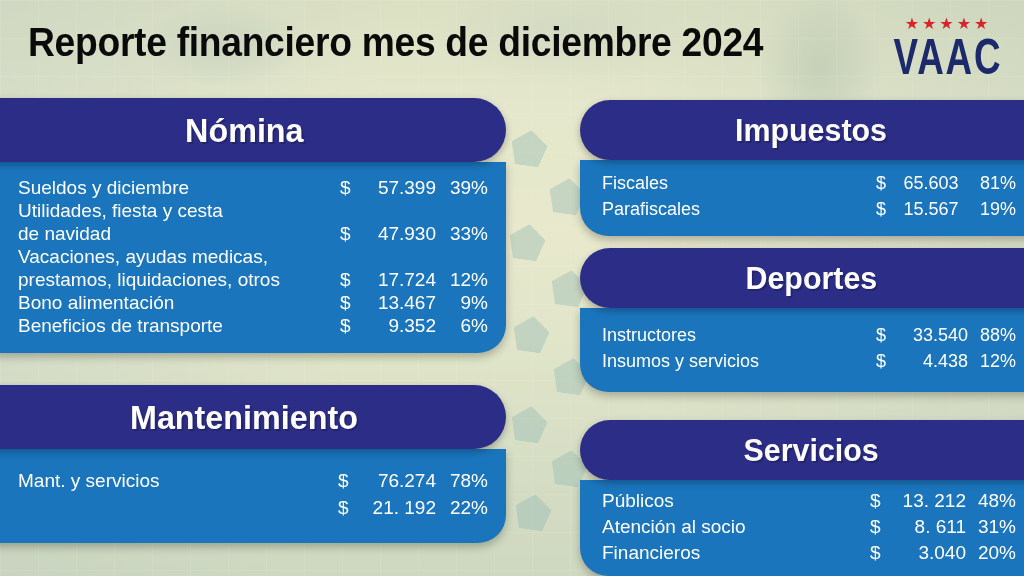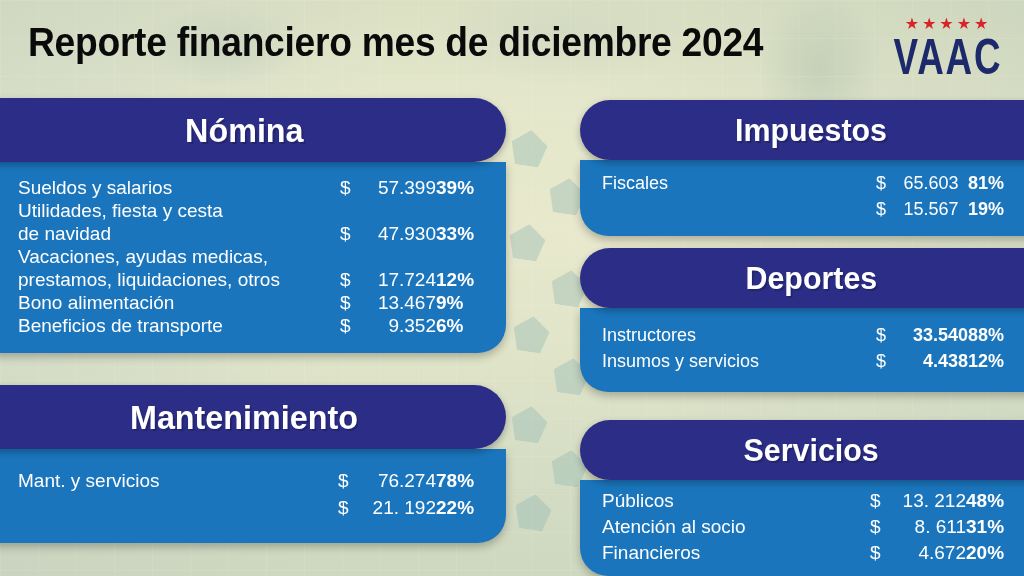--- a/index.html
+++ b/index.html
@@ -74,21 +74,21 @@
     text-shadow:2px 2px 0 rgba(0,0,0,.18);}
   .panel .body{
     background:#1a75bc;color:#ffffff;position:relative;z-index:1;
     box-shadow:0 4px 8px rgba(0,0,0,.25);
   }
   .row{display:flex;align-items:baseline;white-space:nowrap;}
   .row .lbl{flex:0 0 auto;}
   .row .spacer{flex:1 1 auto;}
   .row .cur{flex:0 0 auto;text-align:left;}
   .row .amt{flex:0 0 auto;text-align:right;}
-  .row .pct{flex:0 0 auto;font-weight:bold;}
+  .row .pct{flex:0 0 auto;text-align:right;}
 
   
   #p-nomina{left:-18px;top:98px;width:524px;}
   #p-nomina .hdr{height:64px;border-radius:0 32px 32px 0;font-size:34px;}
   #p-nomina .body{border-radius:0 0 28px 0;padding:14px 18px 16px 36px;}
   #p-nomina .row{font-size:19px;line-height:23px;}
   #p-nomina .cur{width:18px;}
   #p-nomina .amt{width:78px;}
   #p-nomina .pct{width:52px;}
 
@@ -107,21 +107,21 @@
   #p-imp .row{font-size:18px;line-height:26px;}
   #p-imp .cur{width:18px;}
   #p-imp .amt{width:74px;text-align:center;}
   #p-imp .pct{width:48px;}
 
   #p-dep{left:580px;top:248px;width:462px;}
   #p-dep .hdr{height:60px;border-radius:30px 0 0 30px;font-size:32px;}
   #p-dep .body{border-radius:0 0 0 28px;padding:14px 26px 18px 22px;}
   #p-dep .row{font-size:18px;line-height:26px;}
   #p-dep .cur{width:18px;}
-  #p-dep .amt{width:74px;font-weight:bold;}
+  #p-dep .amt{width:74px;}
   #p-dep .pct{width:48px;}
 
   #p-serv{left:580px;top:420px;width:462px;}
   #p-serv .hdr{height:60px;border-radius:30px 0 0 30px;font-size:32px;}
   #p-serv .body{border-radius:0 0 0 28px;padding:8px 26px 10px 22px;}
   #p-serv .row{font-size:19px;line-height:26px;}
   #p-serv .cur{width:18px;}
   #p-serv .amt{width:78px;}
   #p-serv .pct{width:50px;}
 </style>
@@ -152,21 +152,21 @@
   <div class="stars">★★★★★</div>
   <div class="mark">VAAC</div>
 </div>
 
 <section class="panel" id="p-nomina">
   <div class="hdr">
     <span>Nómina</span>
   </div>
   <div class="body">
     <div class="row">
-      <span class="lbl">Sueldos y salarios</span>
+      <span class="lbl">Sueldos y diciembre</span>
       <span class="spacer"></span>
       <span class="cur">$</span>
       <span class="amt">57.399</span>
       <span class="pct">39%</span>
     </div>
     <div class="row">
       <span class="lbl">Utilidades, fiesta y cesta</span>
     </div>
     <div class="row">
       <span class="lbl">de navidad</span>
@@ -229,20 +229,21 @@
   </div>
   <div class="body">
     <div class="row">
       <span class="lbl">Fiscales</span>
       <span class="spacer"></span>
       <span class="cur">$</span>
       <span class="amt">65.603</span>
       <span class="pct">81%</span>
     </div>
     <div class="row">
+      <span class="lbl">Parafiscales</span>
       <span class="spacer"></span>
       <span class="cur">$</span>
       <span class="amt">15.567</span>
       <span class="pct">19%</span>
     </div>
   </div>
 </section>
 
 <section class="panel" id="p-dep">
   <div class="hdr">
@@ -282,17 +283,17 @@
       <span class="lbl">Atención al socio</span>
       <span class="spacer"></span>
       <span class="cur">$</span>
       <span class="amt">8.  611</span>
       <span class="pct">31%</span>
     </div>
     <div class="row">
       <span class="lbl">Financieros</span>
       <span class="spacer"></span>
       <span class="cur">$</span>
-      <span class="amt">4.672</span>
+      <span class="amt">3.040</span>
       <span class="pct">20%</span>
     </div>
   </div>
 </section>
 
 </body></html>

